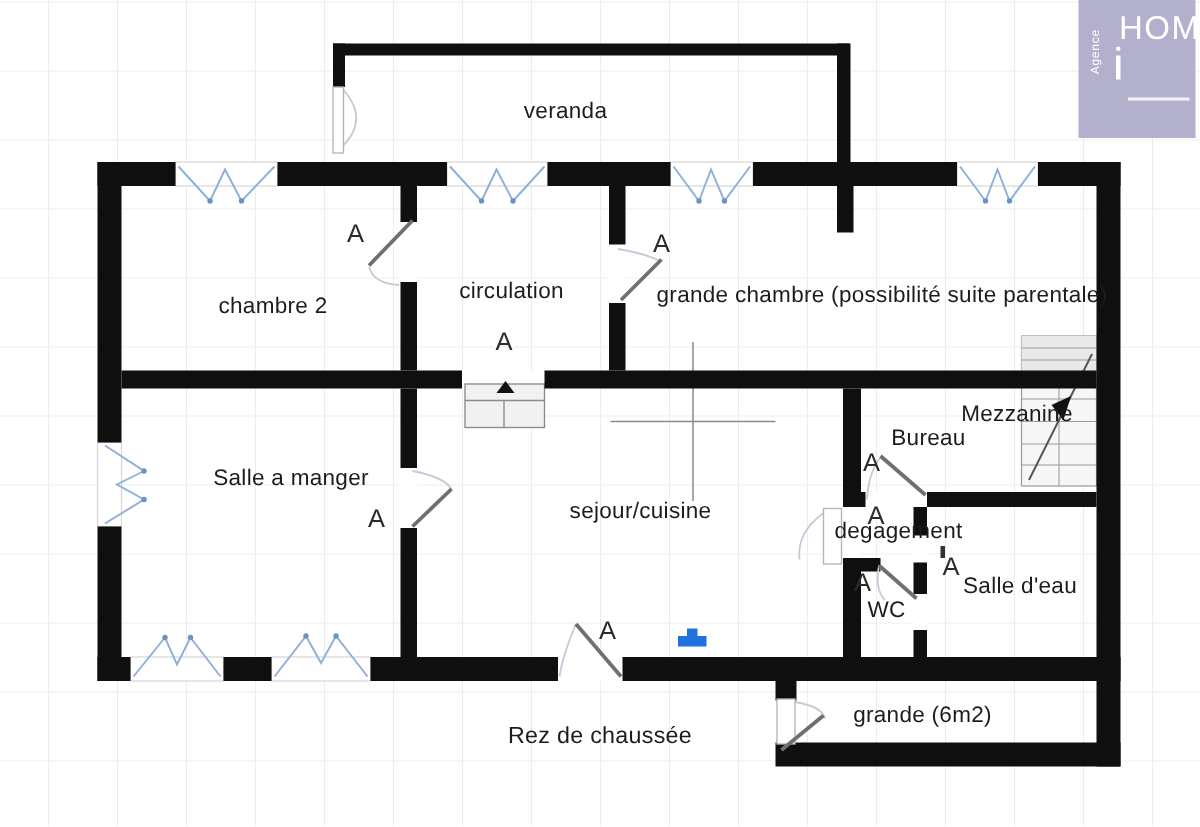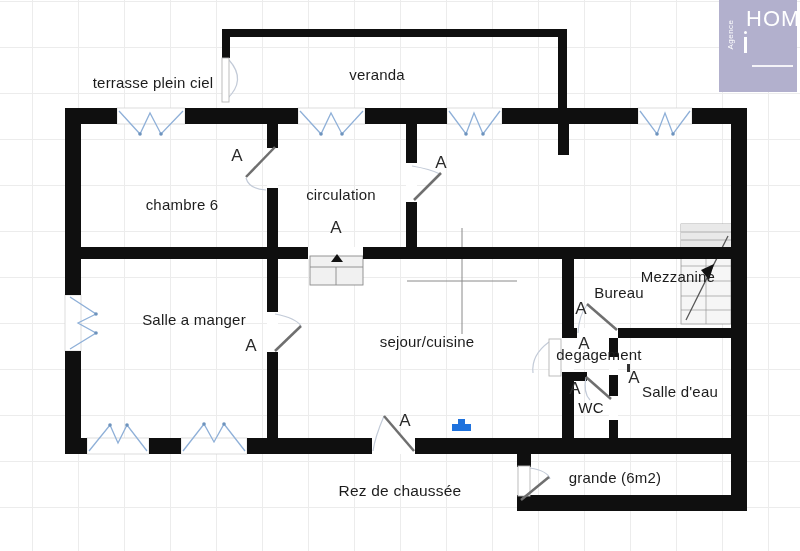--- a/index.html
+++ b/index.html
@@ -199,24 +199,24 @@
       <line x1="521" y1="500" x2="549" y2="477"></line>
     </g>
     <rect x="627" y="364" width="3" height="8" fill="#333"></rect>
 
     <g fill="#1f72dd">
       <rect x="452" y="424" width="19" height="7"></rect>
       <rect x="458" y="419" width="7" height="5"></rect>
     </g>
   </svg>
 
-  <div class="lbl" style="left:153px;top:82px">terrasse plein ciel</div>
   <div class="lbl" style="left:377px;top:74px">veranda</div>
-  <div class="lbl" style="left:182px;top:204px">chambre 6</div>
+  <div class="lbl" style="left:182px;top:204px">chambre 2</div>
   <div class="lbl" style="left:341px;top:194px">circulation</div>
+  <div class="lbl" style="left:588px;top:197px">grande chambre (possibilité suite parentale)</div>
   <div class="lbl" style="left:678px;top:276px">Mezzanine</div>
   <div class="lbl" style="left:619px;top:292px">Bureau</div>
   <div class="lbl" style="left:194px;top:319px">Salle a manger</div>
   <div class="lbl" style="left:427px;top:341px">sejour/cuisine</div>
   <div class="lbl" style="left:599px;top:354px">degagement</div>
   <div class="lbl" style="left:591px;top:407px">WC</div>
   <div class="lbl" style="left:680px;top:391px">Salle d'eau</div>
   <div class="lbl" style="left:615px;top:477px">grande (6m2)</div>
   <div class="lbl floor-lbl" style="left:400px;top:491px">Rez de chaussée</div>
 

